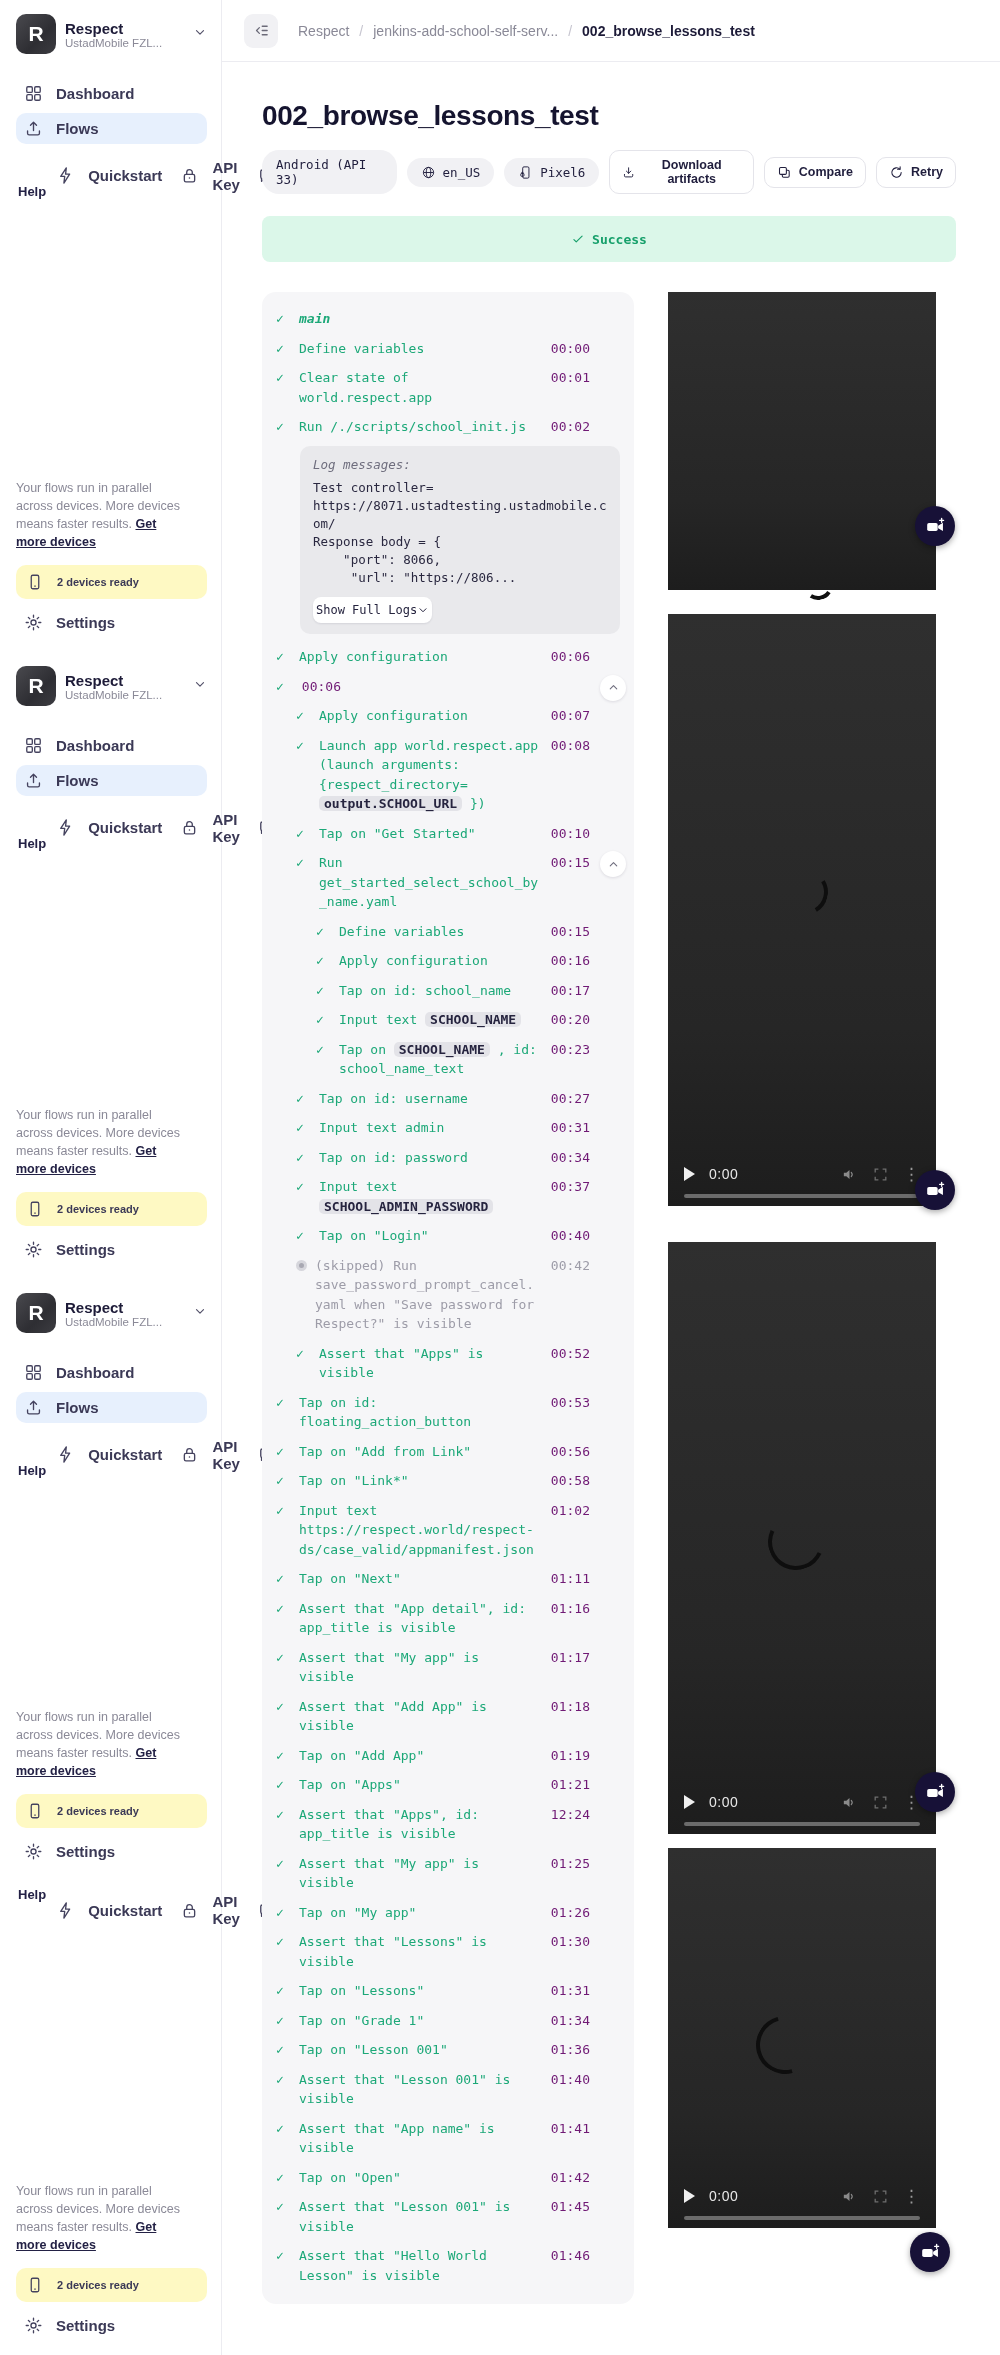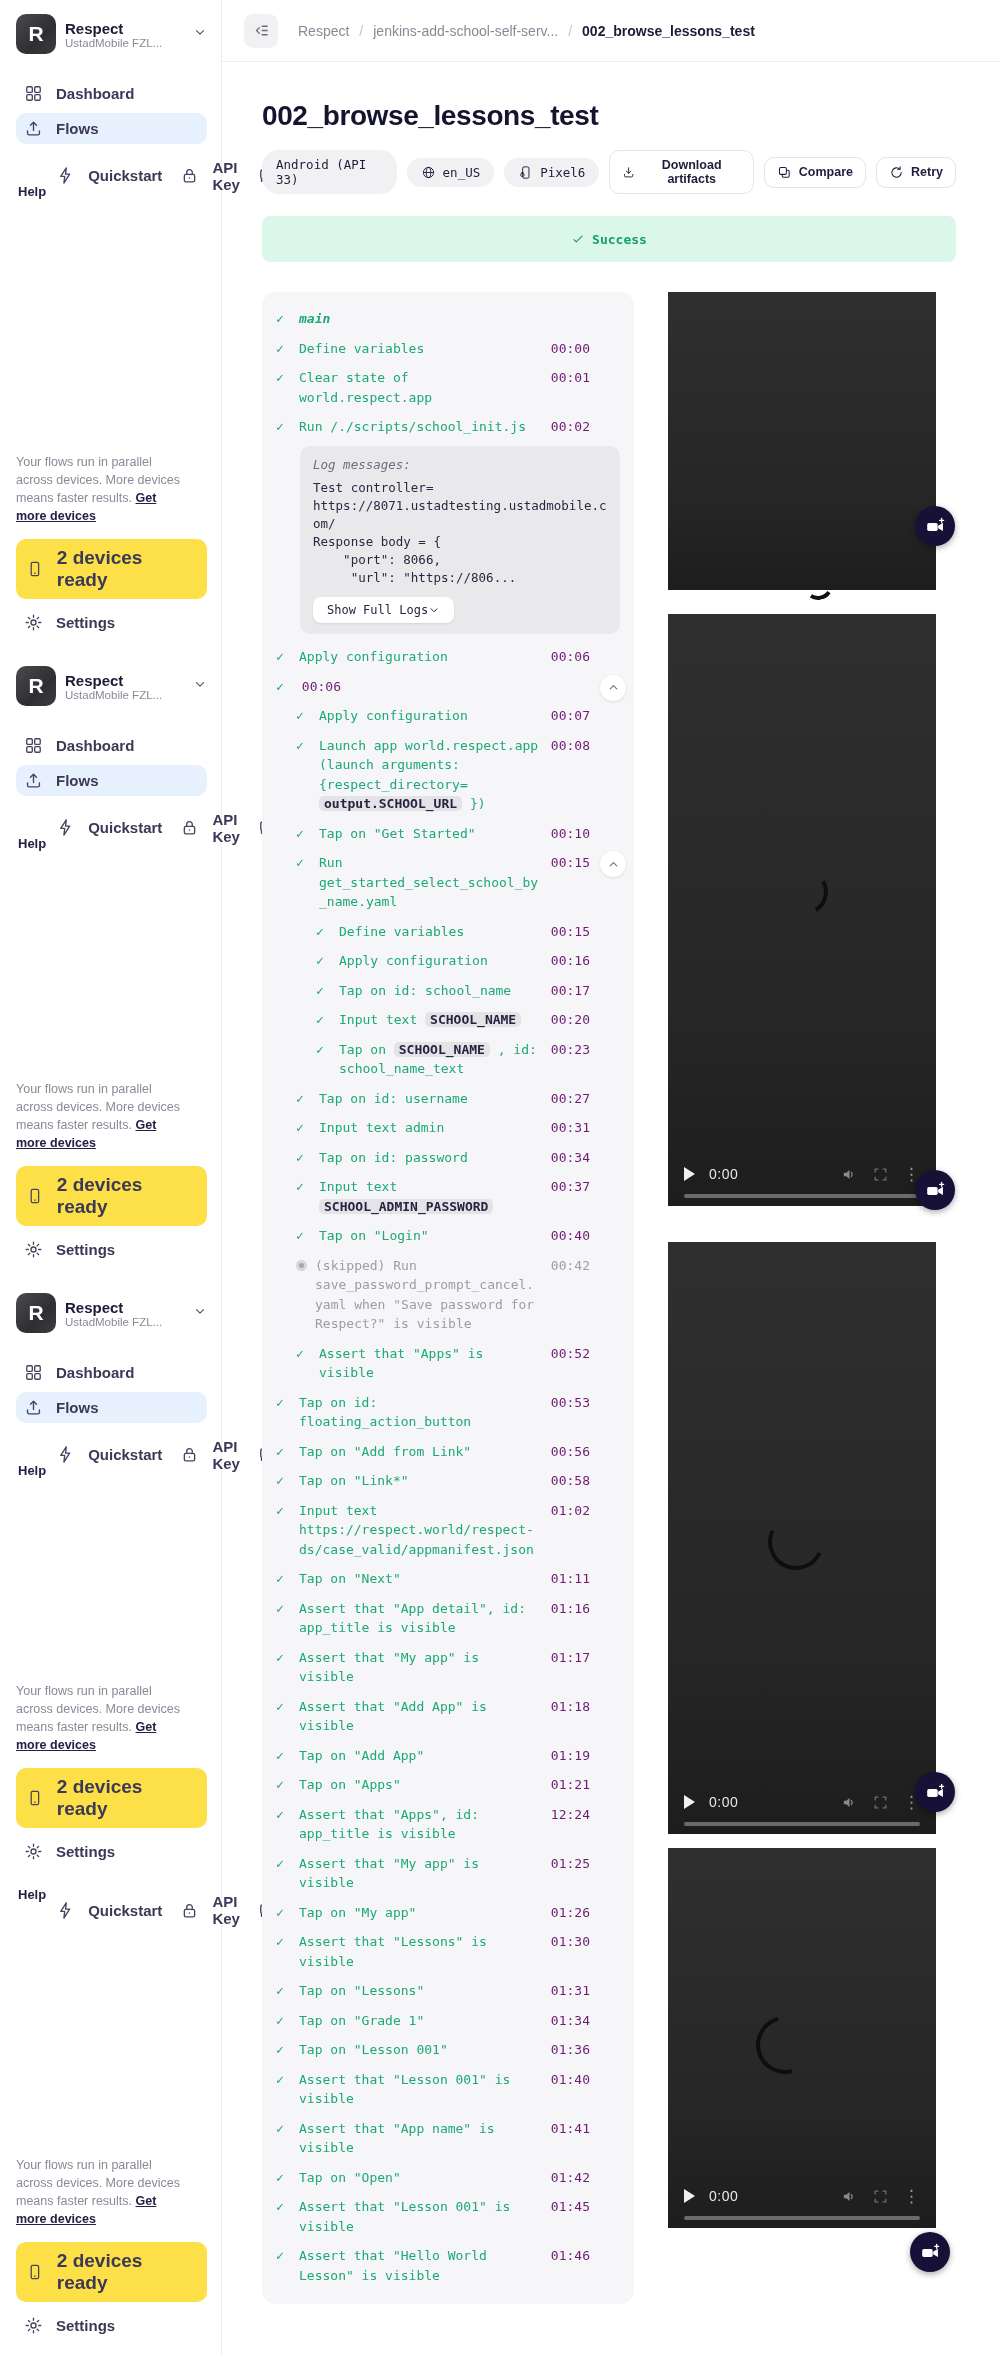--- a/index.html
+++ b/index.html
@@ -20,21 +20,21 @@
   .sb-nav { margin-top:24px; display:flex; flex-direction:column; gap:4px; }
   .sb-item { display:flex; align-items:center; gap:13px; padding:6px 8px; font-size:15px; font-weight:bold; color:#3b3956; border-radius:10px; cursor:pointer; }
   .sb-item svg { width:19px; height:19px; stroke:#45435f; fill:none; stroke-width:1.7; stroke-linecap:round; stroke-linejoin:round; flex-shrink:0; }
   .sb-item.active { background:#e7f0fd; }
   .sb-label { margin:40px 0 8px 2px; font-size:13px; font-weight:bold; color:#232145; }
   .sb-block.tail .sb-label { margin-top:0; }
   .sb-help { display:flex; flex-direction:row; gap:2px; }
   .sb-bottom { margin-top:auto; }
   .sb-promo { font-size:12.5px; line-height:1.45; color:#8a8997; width:165px; margin-bottom:14px; }
   .sb-link { color:#232145; text-decoration:underline; font-weight:bold; cursor:pointer; }
-  .sb-devices { display:flex; align-items:center; gap:13px; background:#fde047; border-radius:10px; padding:8px 10px; font-size:19px; font-weight:bold; color:#3b3956; margin-bottom:8px; cursor:pointer; }
+  .sb-devices { display:flex; align-items:center; gap:13px; background:#fef9c3; border-radius:10px; padding:8px 10px; font-size:11px; font-weight:bold; color:#3b3956; margin-bottom:8px; cursor:pointer; }
   .sb-devices svg { width:18px; height:18px; stroke:#45435f; fill:none; stroke-width:1.7; }
 
   
   .main { flex:1; display:flex; flex-direction:column; min-width:0; }
   .topbar { height:62px; border-bottom:1px solid #ececf1; display:flex; align-items:center; gap:20px; padding:0 22px; }
   .collapse-btn { width:34px; height:34px; border:none; background:#f1f1f4; border-radius:9px; display:flex; align-items:center; justify-content:center; cursor:pointer; }
   .collapse-btn svg { width:17px; height:17px; stroke:#6b6a78; fill:none; stroke-width:1.8; stroke-linecap:round; stroke-linejoin:round; }
   .breadcrumb { display:flex; align-items:center; gap:10px; font-size:14px; color:#8a8997; }
   .breadcrumb .sep { color:#c6c5cf; }
   .breadcrumb .cur { color:#1d1b38; font-weight:bold; }
@@ -63,21 +63,21 @@
   .step-body.emph { font-style:italic; font-weight:bold; }
   .step-time { width:42px; flex-shrink:0; text-align:right; color:#701a75; }
   .step-row.skipped, .step-row.skipped .step-time { color:#9d9ca8; }
   .skip-dot { width:11px; height:11px; margin-top:4px; border-radius:50%; background:#a8a8b2; border:3px solid #d6d6dc; }
   .step-collapse { position:absolute; right:-6px; top:3px; width:26px; height:26px; border:none; border-radius:50%; background:#fff; box-shadow:0 1px 3px rgba(30,28,60,.12); display:flex; align-items:center; justify-content:center; cursor:pointer; }
   .step-collapse svg { width:13px; height:13px; stroke:#6f6e7e; fill:none; stroke-width:2; stroke-linecap:round; stroke-linejoin:round; }
   .chip { background:#e3e3e8; border-radius:5px; padding:0 5px; color:#26243f; font-weight:bold; }
   .log-box { background:#e9e9ec; border-radius:10px; padding:11px 13px; margin:4px 0 8px 24px; font-family:"DejaVu Sans Mono", monospace; }
   .log-label { font-size:12.5px; font-style:italic; color:#6f6e7e; margin-bottom:7px; }
   .log-text { font-size:12.5px; line-height:1.45; color:#2a2840; white-space:pre-wrap; word-break:break-all; }
-  .log-btn { margin-top:10px; display:inline-flex; align-items:center; background:#fff; border:none; border-radius:8px; padding:6px 14px; font-family:"DejaVu Sans Mono", monospace; font-size:12px; color:#26243f; box-shadow:0 1px 2px rgba(30,28,60,.10); cursor:pointer; }
+  .log-btn { margin-top:10px; display:inline-flex; align-items:center; background:#fff; border:none; border-radius:8px; padding:6px 3px; font-family:"DejaVu Sans Mono", monospace; font-size:12px; color:#26243f; box-shadow:0 1px 2px rgba(30,28,60,.10); cursor:pointer; }
   .log-btn svg { width:12px; height:12px; stroke:#26243f; fill:none; stroke-width:2; stroke-linecap:round; stroke-linejoin:round; }
 
   
   .videos-col { width:288px; min-width:288px; display:flex; flex-direction:column; }
   .video { position:relative; width:268px; background:linear-gradient(#2f2f2f, #262626 70%, #1d1d1d); }
   .video.v1 { height:298px; margin-bottom:24px; }
   .video.v2 { height:592px; margin-bottom:36px; }
   .video.v3 { height:592px; margin-bottom:14px; }
   .video.v4 { height:380px; }
   .spinner { position:absolute; border-radius:50%; border:4px solid transparent; }

